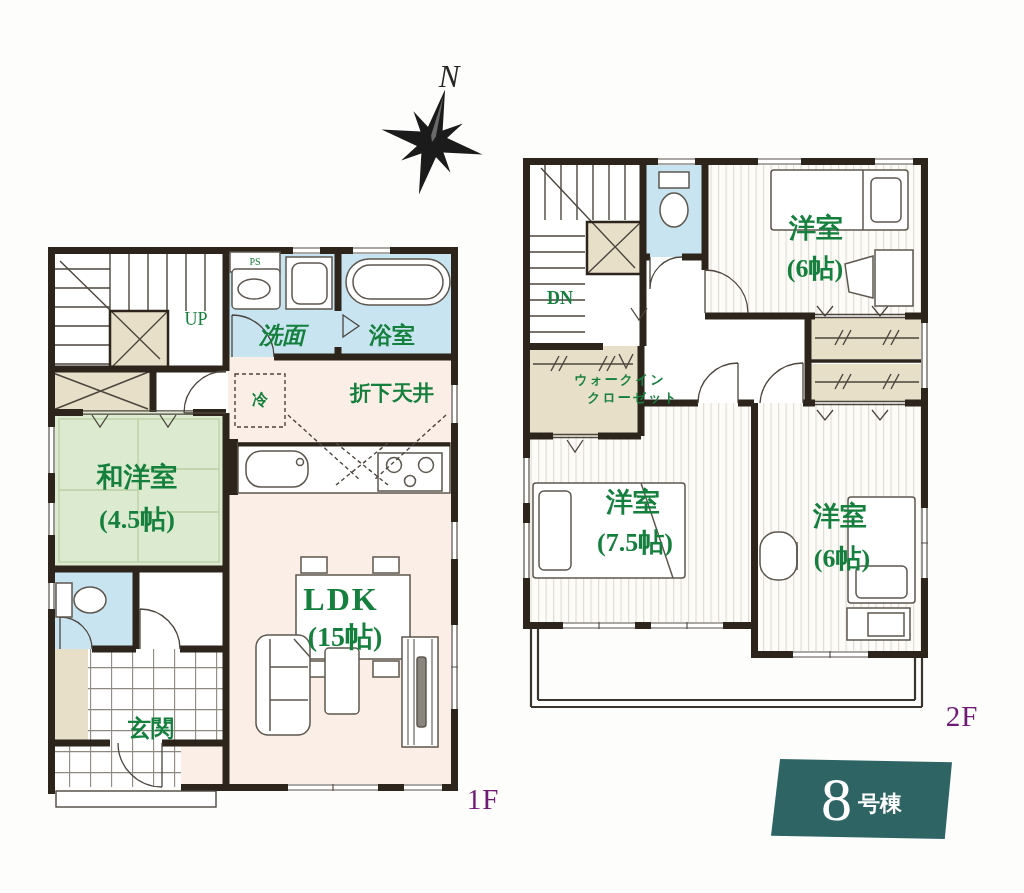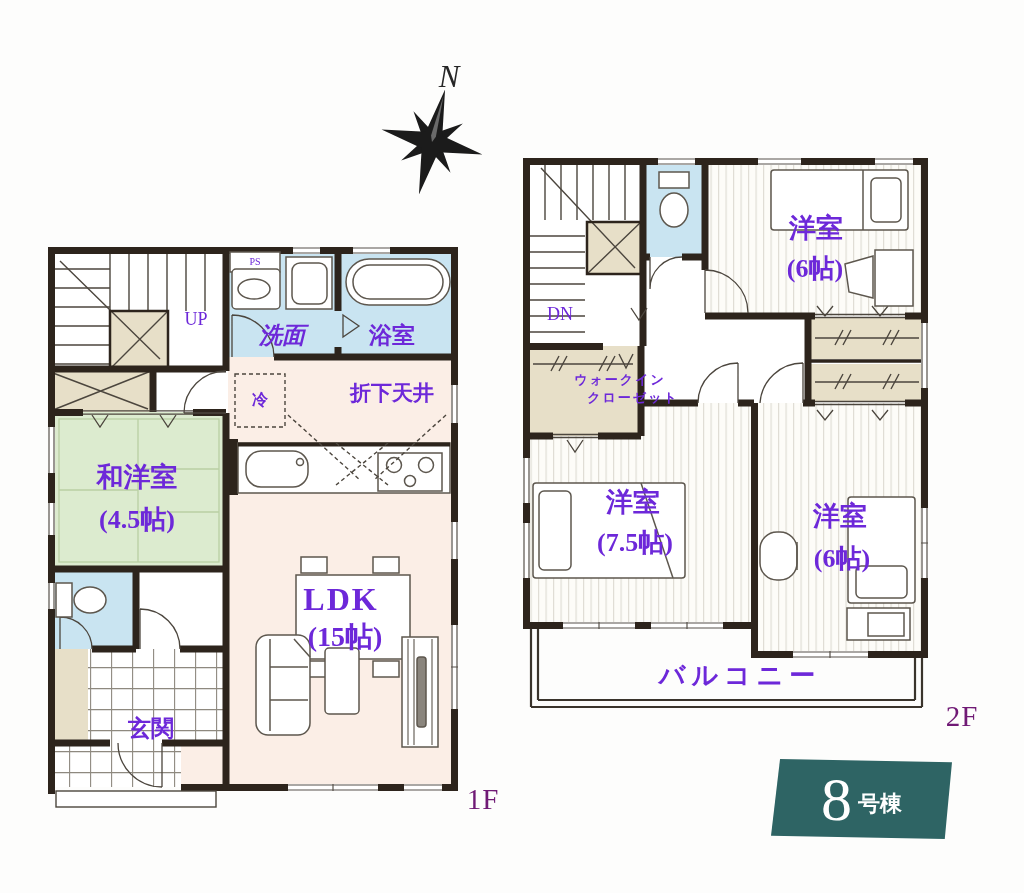--- a/index.html
+++ b/index.html
@@ -1,21 +1,21 @@
 <!DOCTYPE html>
 <html><head>
 <meta charset="utf-8">
 <style>
   html,body{margin:0;padding:0;background:#ffffff;}
   .canvas{position:relative;width:1024px;height:893px;background:#fdfdfc;overflow:hidden;
           font-family:"Liberation Serif","DejaVu Serif",serif;}
   .plan{position:absolute;}
   .plan svg{display:block;}
   .room-label{position:absolute;transform:translate(-50%,-50%);white-space:nowrap;
-              color:#6d28d9;font-weight:700;line-height:1;}
+              color:#15803d;font-weight:700;line-height:1;}
   .gothic{font-family:"Liberation Sans","DejaVu Sans",sans-serif;font-weight:700;}
   .floor-label{position:absolute;transform:translate(-50%,-50%);font-size:29px;color:#701a75;
                font-weight:400;letter-spacing:1px;}
   .compass-n{position:absolute;transform:translate(-50%,-50%);font-style:italic;font-size:31px;
              color:#262626;font-weight:400;}
   .banner{position:absolute;left:771px;top:759px;width:181px;height:80px;background:#2e6464;
           clip-path:polygon(5% 0%,100% 4%,96% 100%,0% 96%);display:flex;align-items:center;
           justify-content:center;color:#ffffff;}
   .banner .num{font-size:62px;font-weight:400;line-height:1;margin-right:6px;}
   .banner .suffix{font-size:22px;font-weight:600;padding-top:10px;}
@@ -317,30 +317,29 @@
         <rect x="237" y="374" width="37" height="48" rx="17"></rect>
         <path d="M274,384 V412" fill="none"></path>
       </g>
 
       <g stroke="#3a342c" stroke-width="2.2" fill="none">
         <path d="M8,471 V549 M8,549 H399 M399,549 V500"></path>
         <path d="M15,471 V542 M15,542 H392 M392,542 V500"></path>
       </g>
     </svg>
 
-    <div class="room-label" style="left:37px;top:140px;font-size:18px;font-weight:400;margin-top:16px;">DN</div>
+    <div class="room-label" style="left:37px;top:140px;font-size:18px;font-weight:700;">DN</div>
     <div class="room-label" style="left:293px;top:70px;font-size:27px;">洋室</div>
     <div class="room-label" style="left:292px;top:111px;font-size:26px;">(6帖)</div>
     <div class="room-label gothic" style="left:61px;top:221px;font-size:13px;letter-spacing:2px;margin-left:36px;">ウォークイン</div>
     <div class="room-label gothic" style="left:62px;top:239px;font-size:13px;letter-spacing:2px;margin-left:48px;">クローゼット</div>
     <div class="room-label" style="left:110px;top:344px;font-size:27px;">洋室</div>
     <div class="room-label" style="left:112px;top:385px;font-size:26px;">(7.5帖)</div>
     <div class="room-label" style="left:317px;top:358px;font-size:27px;">洋室</div>
     <div class="room-label" style="left:319px;top:401px;font-size:26px;">(6帖)</div>
-    <div class="room-label" style="left:217px;top:518px;font-size:26px;letter-spacing:6px;font-weight:600;">バルコニー</div>
   </div>
   <div class="floor-label" style="left:962px;top:716px;">2F</div>
 
   <div class="banner">
     <span class="num">8</span>
     <span class="suffix">号棟</span>
   </div>
 
 </div>
 

